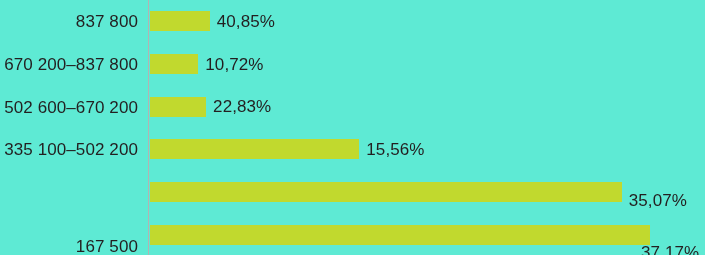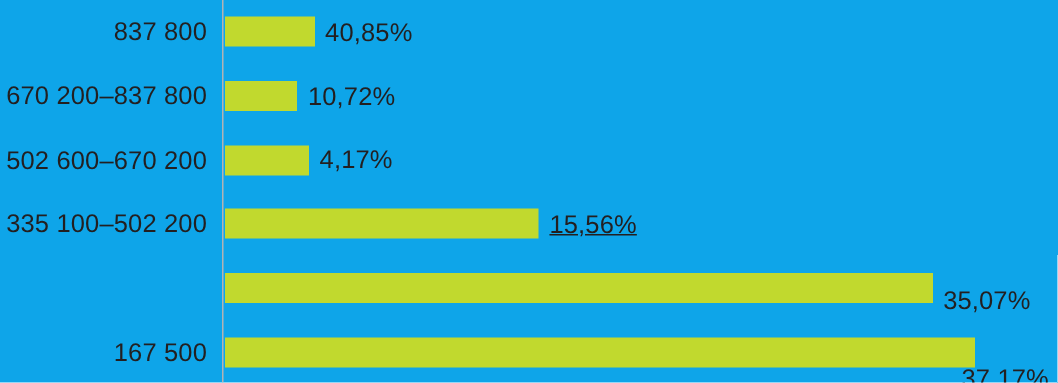--- a/index.html
+++ b/index.html
@@ -80,21 +80,21 @@
   .bar-row.overlap .value-label {
     margin-left: -9px;
     position: relative;
     z-index: 2;
     margin-top: 36px;
   }
 </style>
 </head>
 <body>
 
-<div id="chart-root" style="background: #0ea5e9;">
+<div id="chart-root" style="background: #5eead4;">
 
   <div id="axis-line" style="background: rgb(179, 179, 179);"></div>
 
   <div class="bar-row" style="top:0px;">
     <div class="cat-label" style="color: rgb(35, 31, 32);">837 800</div>
     <div class="bar-track">
       <div class="bar-fill" style="width: 59.7256px; background: rgb(193, 217, 46);"></div>
       <div class="value-label" style="color: rgb(35, 31, 32);">40,85%</div>
     </div>
   </div>
@@ -104,40 +104,40 @@
     <div class="bar-track">
       <div class="bar-fill" style="width: 48.2916px; background: rgb(193, 217, 46);"></div>
       <div class="value-label" style="color: rgb(35, 31, 32);">10,72%</div>
     </div>
   </div>
 
   <div class="bar-row" style="top:85.4px;">
     <div class="cat-label" style="color: rgb(35, 31, 32);">502 600–670 200</div>
     <div class="bar-track">
       <div class="bar-fill" style="width: 56.0936px; background: rgb(193, 217, 46);"></div>
-      <div class="value-label" style="color: rgb(35, 31, 32);">4,17%</div>
+      <div class="value-label" style="color: rgb(35, 31, 32);">22,83%</div>
     </div>
   </div>
 
   <div class="bar-row" style="top:128.1px;">
     <div class="cat-label" style="color: rgb(35, 31, 32);">335 100–502 200</div>
     <div class="bar-track">
       <div class="bar-fill" style="width: 209.309px; background: rgb(193, 217, 46);"></div>
-      <div class="value-label" style="color: rgb(35, 31, 32); text-decoration: underline;">15,56%</div>
+      <div class="value-label" style="color: rgb(35, 31, 32);">15,56%</div>
     </div>
   </div>
 
   <div class="bar-row" style="top:170.8px;">
     <div class="bar-track">
       <div class="bar-fill" style="width: 471.751px; background: rgb(193, 217, 46);"></div>
       <div class="value-label" style="color: rgb(35, 31, 32); margin-top: 16px;">35,07%</div>
     </div>
   </div>
 
   <div class="bar-row overlap" style="top:213.5px;">
-    <div class="cat-label" style="color: rgb(35, 31, 32);">167 500</div>
+    <div class="cat-label" style="color: rgb(35, 31, 32); margin-top: 11px;">167 500</div>
     <div class="bar-track">
       <div class="bar-fill" style="width: 500px; background: rgb(193, 217, 46);"></div>
       <div class="value-label" style="color: rgb(35, 31, 32);">37,17%</div>
     </div>
   </div>
 
 </div>
 
 </body></html>

